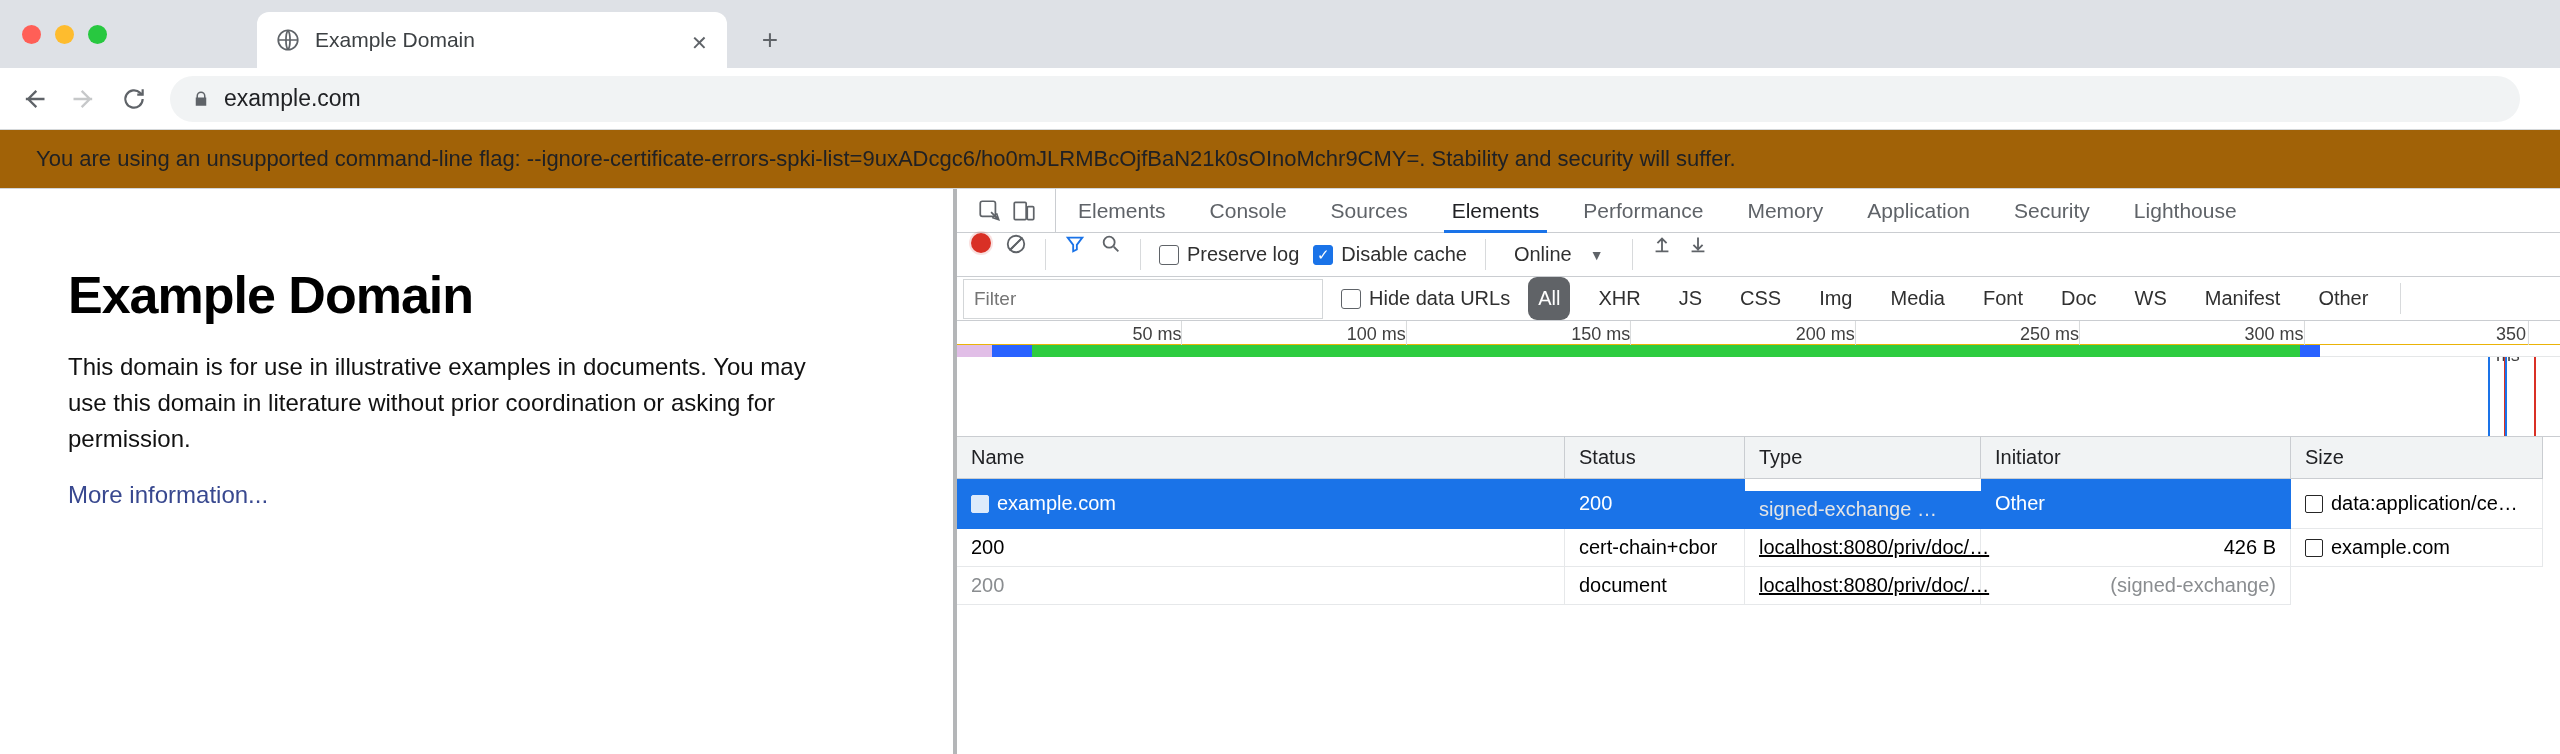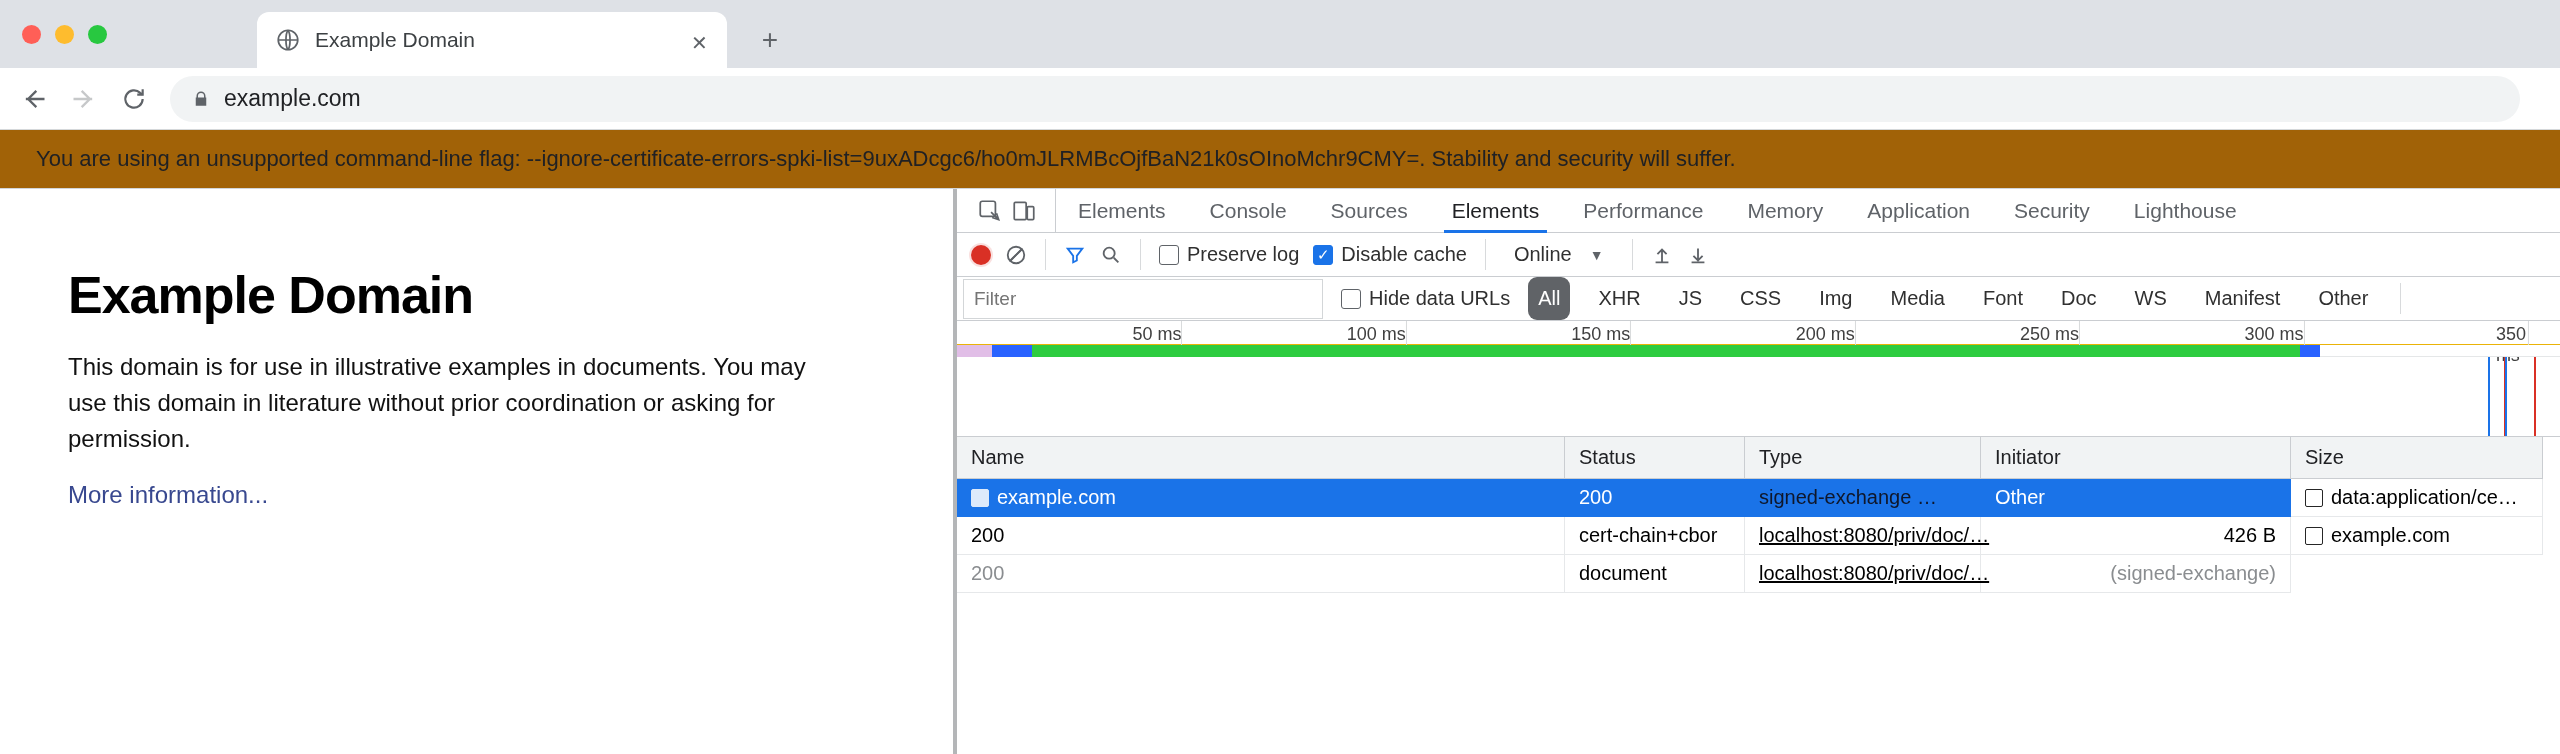--- a/index.html
+++ b/index.html
@@ -40,21 +40,21 @@
   
   .devtools { flex: 1; display: flex; flex-direction: column; background: #fff; }
   .dt-tabs { height: 44px; border-bottom: 1px solid #cacdd1; display: flex; align-items: stretch; padding-left: 12px; gap: 0; }
   .dt-tabs .lead { display: flex; align-items: center; gap: 8px; padding: 0 18px 0 8px; border-right: 1px solid #cacdd1; }
   .lead-ic { width: 26px; height: 26px; color: #5f6368; }
   .dt-tab { padding: 0 22px; display: flex; align-items: center; font-size: 21px; color: #5f6368; cursor: pointer; position: relative; }
   .dt-tab.active { color: #202124; }
   .dt-tab.active::after { content: ""; position: absolute; left: 14px; right: 14px; bottom: -1px; height: 3px; background: #1a73e8; }
 
   
-  .net-tb { height: 44px; border-bottom: 1px solid #cacdd1; display: flex; align-items: center; padding: 0 14px; gap: 14px; font-size: 20px; color: #303030; }
+  .net-tb { height: 44px; border-bottom: 1px solid #cacdd1; display: flex; padding: 0 14px; gap: 14px; font-size: 20px; color: #303030; }
   .rec-dot { width: 20px; height: 20px; background: #d93025; border-radius: 50%; box-shadow: 0 0 0 2px rgba(217,48,37,.15); }
   .net-ic { width: 22px; height: 22px; color: #5f6368; }
   .net-ic.blue { color: #1a73e8; }
   .vsep { width: 1px; background: #d8dadc; align-self: stretch; margin: 6px 4px; }
   .chk { display: flex; align-items: center; gap: 8px; }
   .fake-cb { width: 20px; height: 20px; border: 1.5px solid #5f6368; border-radius: 3px; display: inline-flex; align-items: center; justify-content: center; }
   .fake-cb.on { background: #1a73e8; border-color: #1a73e8; color: #fff; font-size: 15px; }
   .throttle { display: flex; align-items: center; gap: 18px; padding: 0 10px; }
   .sel-caret { color: #5f6368; font-size: 14px; }
 
@@ -253,21 +253,21 @@
       <div class="nth">Status</div>
       <div class="nth">Type</div>
       <div class="nth">Initiator</div>
       <div class="nth">Size</div>
 
       <div class="ntd row-sel-a sel selcell" style="background: rgb(26, 115, 232); color: rgb(255, 255, 255); border-color: rgb(26, 115, 232);">
           <span class="doc-ic solid"></span>
           <span>example.com</span>
         </div>
       <div class="ntd sel selcell" style="background: rgb(26, 115, 232); color: rgb(255, 255, 255); border-color: rgb(26, 115, 232);">200</div>
-      <div class="ntd sel selcell" style="background: rgb(26, 115, 232); color: #0f172a; border-color: rgb(26, 115, 232);">signed-exchange …</div>
+      <div class="ntd sel selcell" style="background: rgb(26, 115, 232); color: #e5e5e5; border-color: rgb(26, 115, 232); margin-top: 12px;">signed-exchange …</div>
       <div class="ntd sel selcell" style="background: rgb(26, 115, 232); color: rgb(255, 255, 255); border-color: rgb(26, 115, 232);">Other</div>
 
       <div class="ntd">
           <span class="doc-ic"></span>
           <span>data:application/ce…</span>
         </div>
       <div class="ntd">200</div>
       <div class="ntd">cert-chain+cbor</div>
       <div class="ntd">
           <span class="initiator-link">localhost:8080/priv/doc/…</span>

